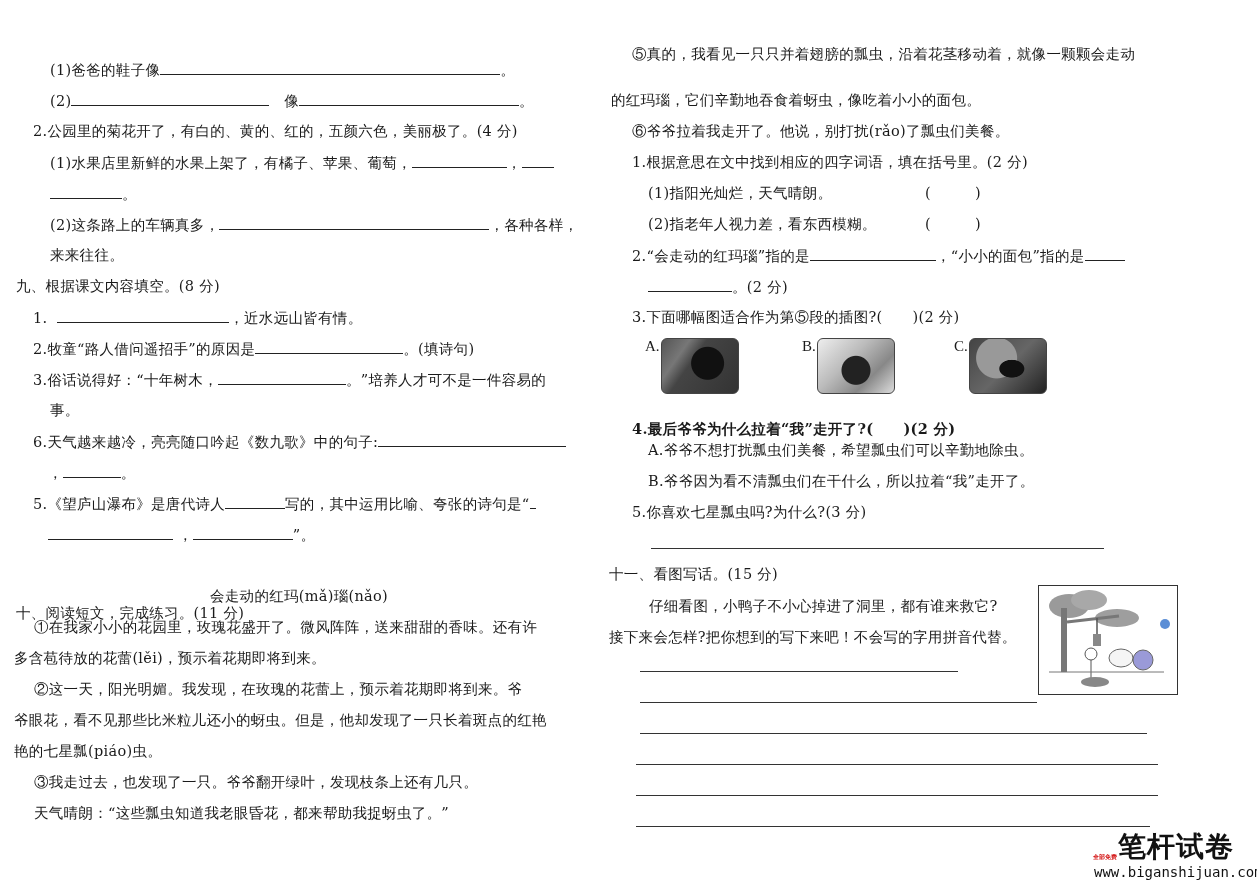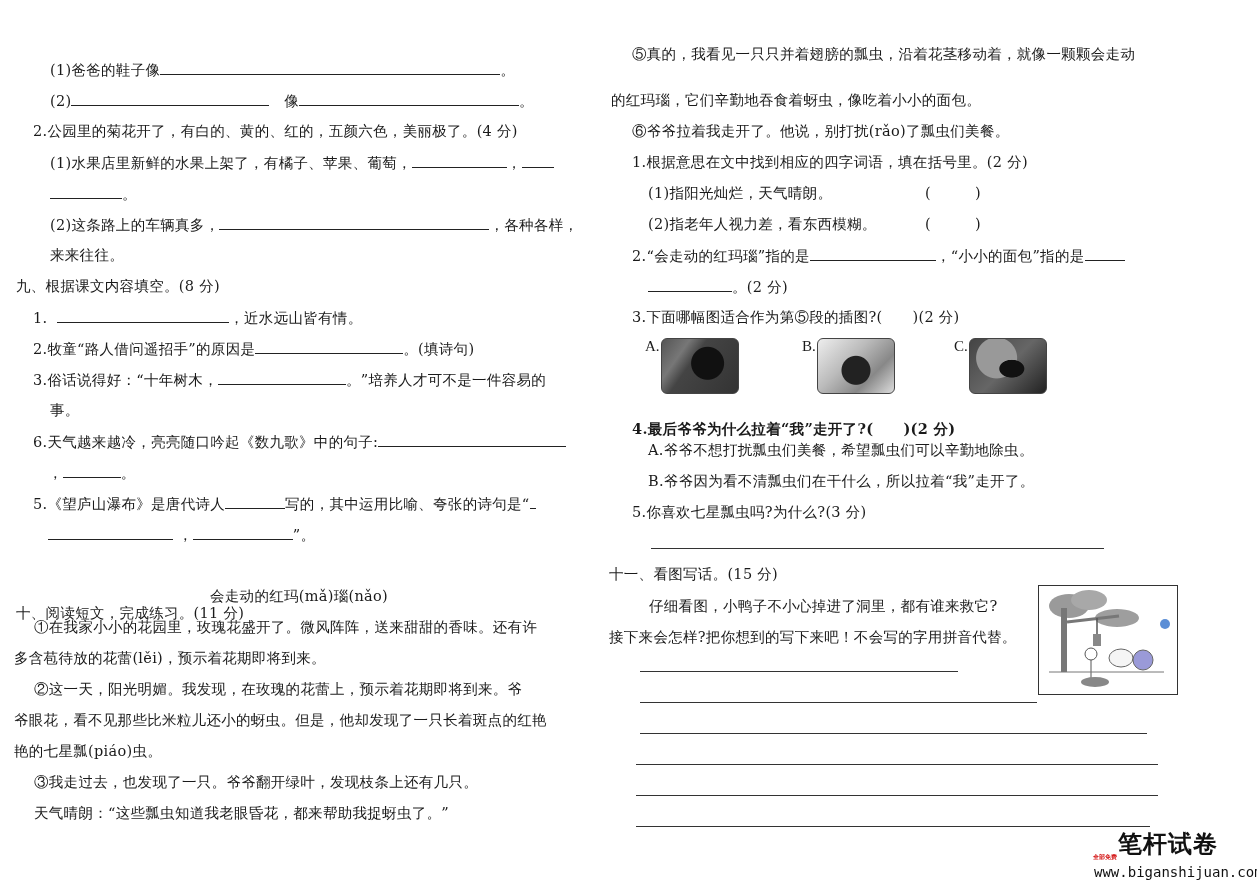--- a/index.html
+++ b/index.html
@@ -6,21 +6,21 @@
   body {
     width: 1257px; height: 886px; background: #ffffff; position: relative; overflow: hidden;
     font-family: "DejaVu Serif", "Liberation Serif", serif; color: #1a1a1a;
   }
   .ln { position: absolute; font-size: 14.5px; line-height: 18px; white-space: nowrap; letter-spacing: 0.3px; }
   .blank { display: inline-block; border-bottom: 1px solid #222; height: 14px; vertical-align: baseline; }
   .hline { position: absolute; height: 0; border-top: 1.5px solid #333; }
   .photo { position: absolute; width: 76px; height: 54px; border-radius: 6px; border: 1px solid #444; overflow: hidden; }
   .opt-letter { position: absolute; font-size: 15px; font-family: "Liberation Serif", serif; }
   .illus { position: absolute; left: 1038px; top: 585px; width: 138px; height: 108px; border: 1.5px solid #333; background: #fff; }
-  .wm-title { position: absolute; left: 1118px; top: 828px; font-family: "DejaVu Sans", sans-serif; font-size: 24px; font-weight: bold; letter-spacing: 1px; color: #111; }
+  .wm-title { position: absolute; left: 1118px; top: 828px; font-family: "DejaVu Sans", sans-serif; font-size: 28px; font-weight: bold; letter-spacing: 1px; color: #111; }
   .wm-red { position: absolute; left: 1093px; top: 853px; font-family: "DejaVu Sans", sans-serif; font-size: 6px; color: #d62020; font-weight: bold; }
   .wm-url { position: absolute; left: 1094px; top: 864px; font-family: "DejaVu Sans Mono", monospace; font-size: 14px; color: #111; }
 </style>
 </head>
 <body>
 
 <div class="ln" style="left:50px; top:60px;">
   <span>(1)爸爸的鞋子像</span><span class="blank" style="width:340px;"></span><span>。</span>
 </div>
 <div class="ln" style="left:50px; top:91px;">

